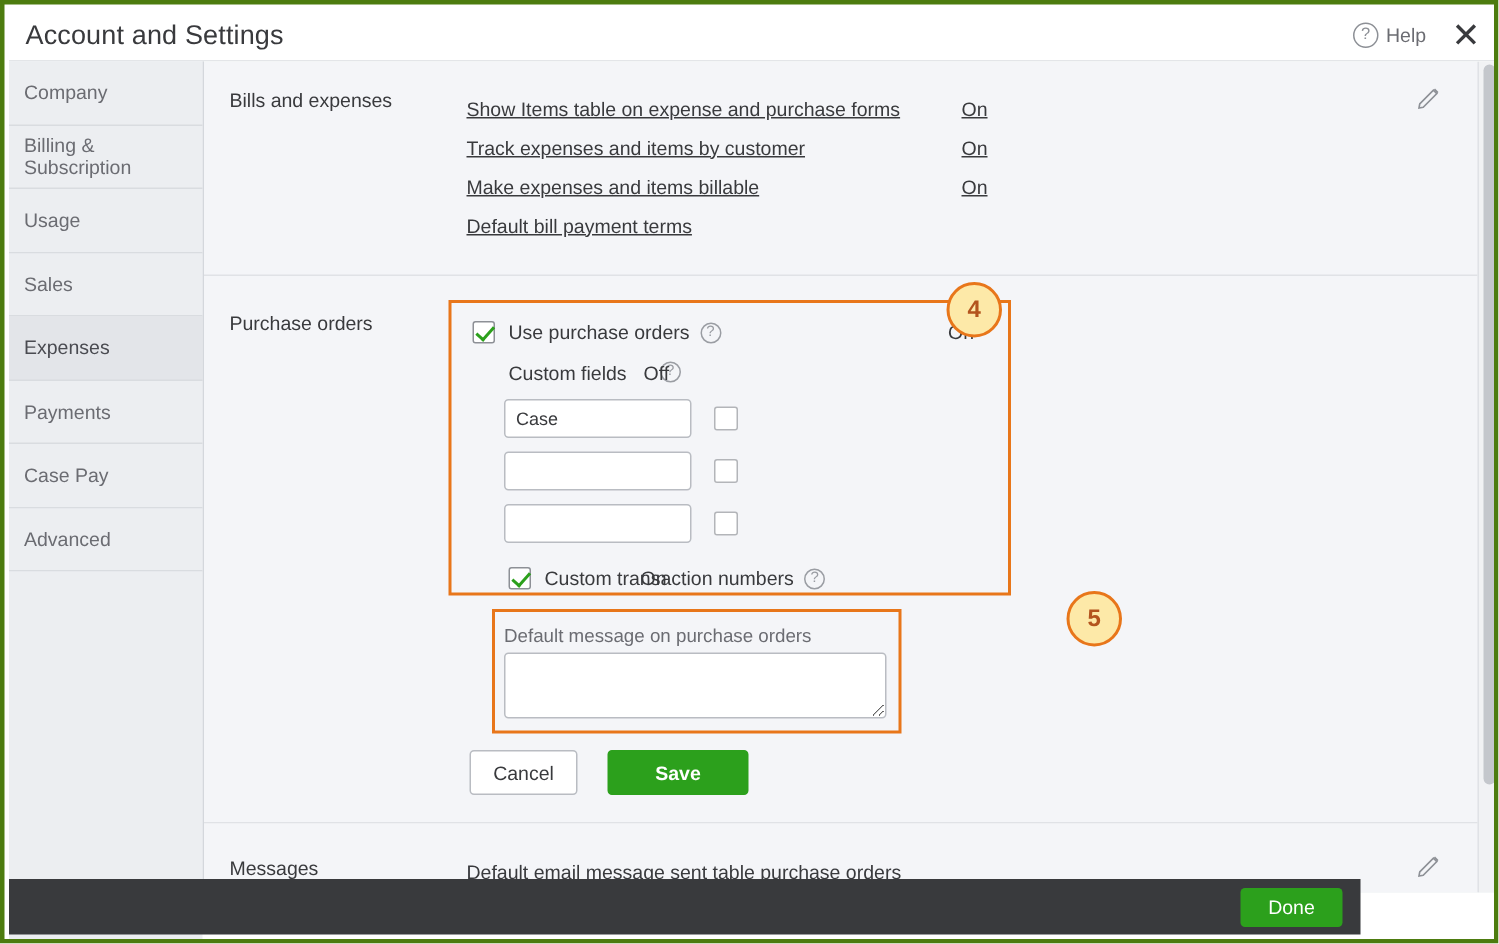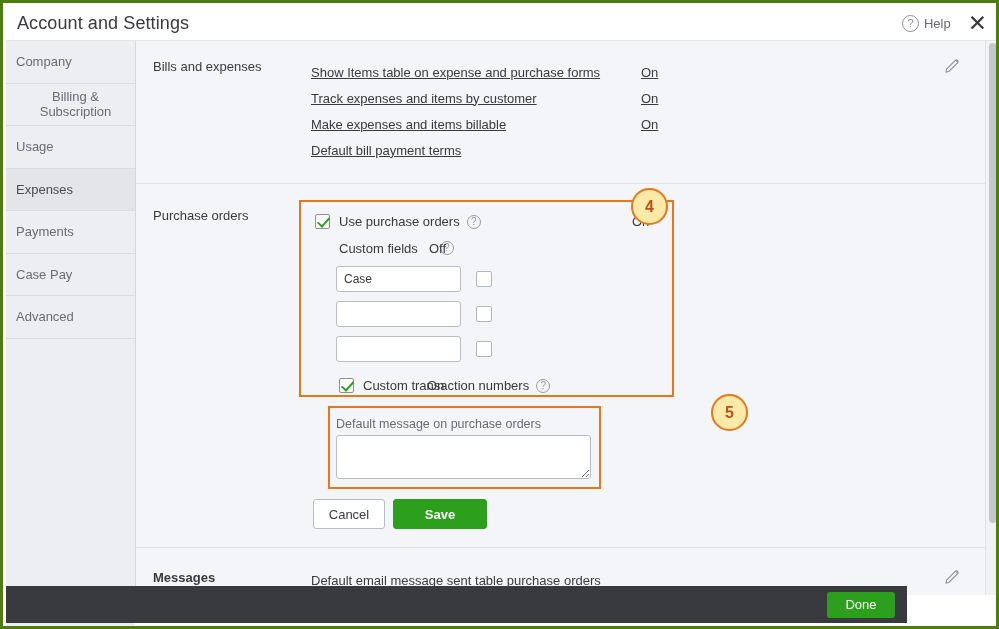--- a/index.html
+++ b/index.html
@@ -85,21 +85,20 @@
   .side-item {
     height: 42.5px;
     display: flex;
     align-items: center;
     padding-left: 10px;
     font-size: 13px;
     color: #6b6c72;
     border-bottom: 1px solid #d9dce0;
     cursor: pointer;
     background: #eceef1;
-    text-align: center;
   }
   .side-item.selected {
     background: #e3e5e9;
     color: #4a4b51;
   }
   .side-rest {
     background: #eceef1;
     height: 300px;
   }
   
@@ -264,21 +263,21 @@
     border-radius: 3px;
     background: #fff;
     resize: both;
     font-size: 12px;
     font-family: "Liberation Sans", sans-serif;
     padding: 4px 6px;
     color: #393a3d;
   }
   .btn-row {
     display: flex;
-    gap: 8px;
+    gap: 20px;
     padding-left: 177px;
     margin-top: 16px;
   }
   .btn-cancel {
     width: 72px; height: 30px;
     background: #fff;
     border: 1px solid #b9bcc2;
     border-radius: 3px;
     font-size: 13px;
     color: #393a3d;
@@ -372,20 +371,23 @@
     <div class="sidebar">
       <div class="side-item">
         <span>Company</span>
       </div>
       <div class="side-item">
         <span>Billing &amp; Subscription</span>
       </div>
       <div class="side-item">
         <span>Usage</span>
       </div>
+      <div class="side-item">
+        <span>Sales</span>
+      </div>
       <div class="side-item selected">
         <span>Expenses</span>
       </div>
       <div class="side-item">
         <span>Payments</span>
       </div>
       <div class="side-item">
         <span>Case Pay</span>
       </div>
       <div class="side-item">
@@ -471,21 +473,21 @@
         <div class="btn-row">
           <button class="btn-cancel">Cancel</button>
           <button class="btn-save">Save</button>
         </div>
 
         <div class="callout" style="left:495px; top:4px;">4</div>
         <div class="callout" style="left:575px; top:210px;">5</div>
       </div>
 
       <div class="section" style="padding-top:20px;padding-bottom:22px;">
-        <div class="sec-label" style="top:22px;font-weight:bold;">Messages</div>
+        <div class="sec-label" style="top:22px;">Messages</div>
         <div class="row" style="height:24px;">
           <span class="rlabel" style="width:420px;">Default email message sent table purchase orders</span>
         </div>
         <span class="pencil" style="top:20px;">
           <svg width="16" height="16" viewBox="0 0 16 16">
             <path d="M1.5 12.2 L10.6 3.1 L12.9 5.4 L3.8 14.5 L1 15 Z" fill="none" stroke="#8d9096" stroke-width="1.1"></path>
             <path d="M11.3 2.4 L13.6 4.7" fill="none" stroke="#8d9096" stroke-width="1.1"></path>
           </svg>
         </span>
       </div>

